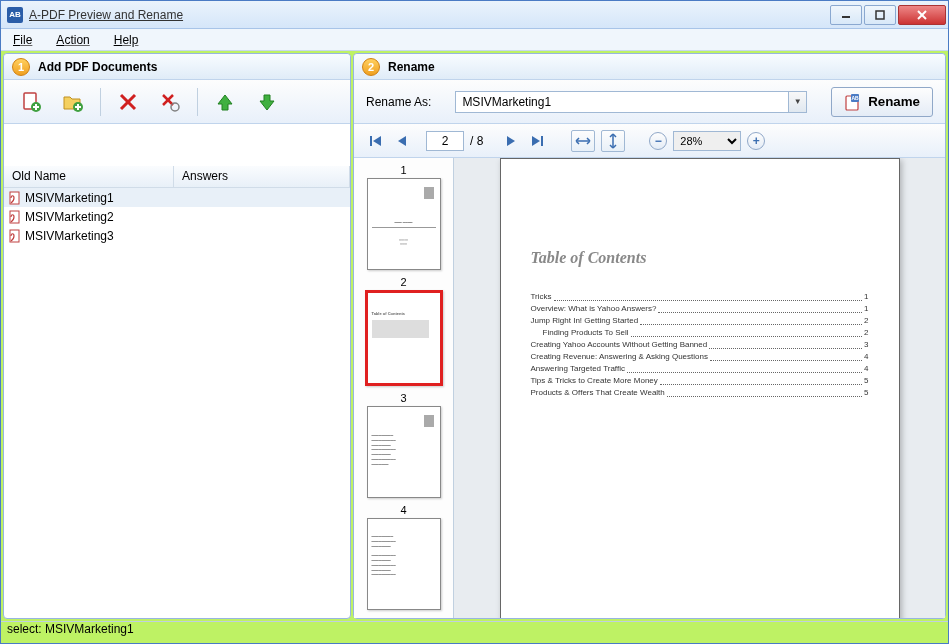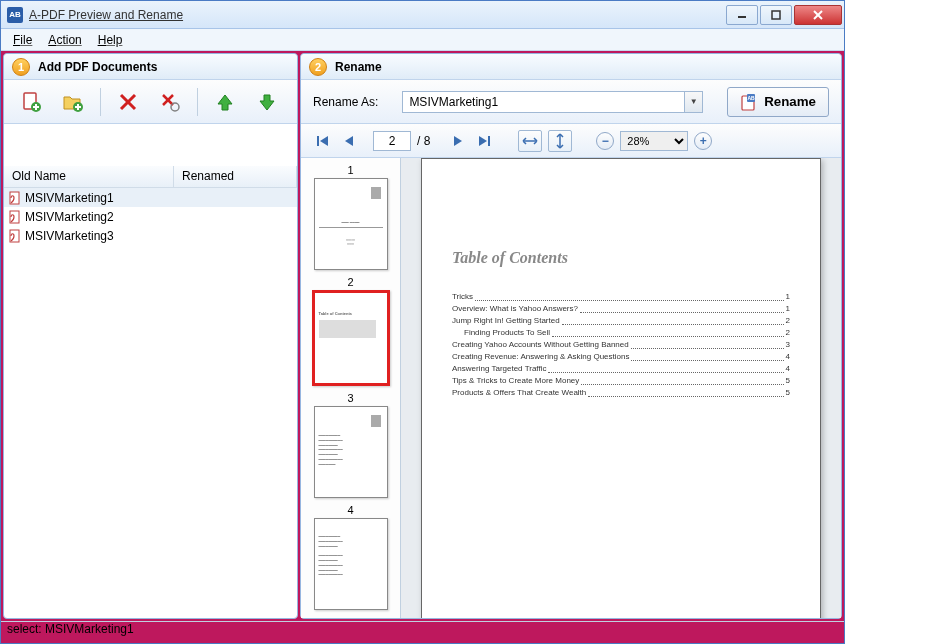--- a/index.html
+++ b/index.html
@@ -1,27 +1,27 @@
 <!DOCTYPE html>
 <html><head>
   <meta charset="utf-8">
   <style>
     * { box-sizing: border-box; margin: 0; padding: 0; }
     body { font-family: "Segoe UI", Tahoma, sans-serif; font-size: 12px; background: #fff; overflow: hidden; }
     
-    .window { width: 845px; height: 644px; border: 1px solid #4a7bc4; background: #be185d; display: flex; flex-direction: column; }
+    .window { width: 949px; height: 644px; border: 1px solid #4a7bc4; background: #bef264; display: flex; flex-direction: column; }
     
     .titlebar { height: 28px; background: linear-gradient(to bottom, #eaf3fc, #d5e6f9); display: flex; align-items: center; padding: 0 2px 0 6px; border-bottom: 1px solid #a8c4e8; }
     .titlebar-icon { width: 16px; height: 16px; background: #2a5da8; border-radius: 2px; margin-right: 6px; display: flex; align-items: center; justify-content: center; color: #fff; font-size: 8px; font-weight: bold; }
     .titlebar-text { flex: 1; color: #333; font-size: 12px; text-decoration: underline; }
     .win-controls { display: flex; gap: 0; }
     .win-btn { width: 32px; height: 20px; border: 1px solid #8aa8d0; background: linear-gradient(to bottom, #f0f6fc, #d8e8f8); border-radius: 2px; display: flex; align-items: center; justify-content: center; margin-left: 2px; cursor: pointer; font-size: 10px; }
     .win-btn.close { background: linear-gradient(to bottom, #e88, #c33); color: #fff; width: 48px; border-color: #a33; }
     
-    .menubar { height: 22px; background: #f0f6fc; display: flex; align-items: center; padding: 0 4px; border-bottom: 1px solid #c8d8ec; }
+    .menubar { height: 22px; background: #f0f6fc; display: flex; align-items: center; padding: 0 4px; border-bottom: 1px solid #c8d8ec; gap: 8px; }
     .menu-item { padding: 2px 8px; cursor: pointer; text-decoration: underline; text-decoration-color: #666; }
     .menu-item:first-letter { text-decoration: underline; }
     
     .content { flex: 1; display: flex; padding: 2px; gap: 2px; min-height: 0; }
     
     .panel { background: #fff; border: 1px solid #97b6e0; border-radius: 4px; display: flex; flex-direction: column; }
     .panel-header { height: 26px; background: linear-gradient(to bottom, #f8fcff, #e0ecf8); border-bottom: 1px solid #c0d4ec; display: flex; align-items: center; padding: 0 8px; font-weight: bold; border-radius: 4px 4px 0 0; }
     .badge { width: 18px; height: 18px; border-radius: 50%; background: linear-gradient(to bottom, #ffd060, #f0a020); color: #fff; display: flex; align-items: center; justify-content: center; font-size: 11px; font-weight: bold; margin-right: 8px; border: 1px solid #d08010; }
     
     .left-panel { width: 348px; }
@@ -152,21 +152,21 @@
         </div>
         <div class="tb-btn">
           <svg width="20" height="20">
               <path d="M10 18 L17 9 L13 9 L13 3 L7 3 L7 9 L3 9 Z" fill="#40b040" stroke="#208020"></path>
             </svg>
         </div>
       </div>
       <div class="file-list">
         <div class="list-header">
           <div class="list-header-cell" style="width:170px">Old Name</div>
-          <div class="list-header-cell" style="flex:1">Renamed</div>
+          <div class="list-header-cell" style="flex:1">Answers</div>
         </div>
         <div id="file-rows">
             <div class="list-row selected">
               <span class="pdf-icon">
                 <svg width="14" height="14">
                   <rect x="2" y="1" width="9" height="12" fill="#fff" stroke="#c04040"></rect>
                   <path d="M3 7 C3 4 6 4 6 7 C6 10 3 12 3 12" fill="none" stroke="#c04040" stroke-width="1.2"></path>
                 </svg>
               </span>
               <span>MSIVMarketing1</span>

